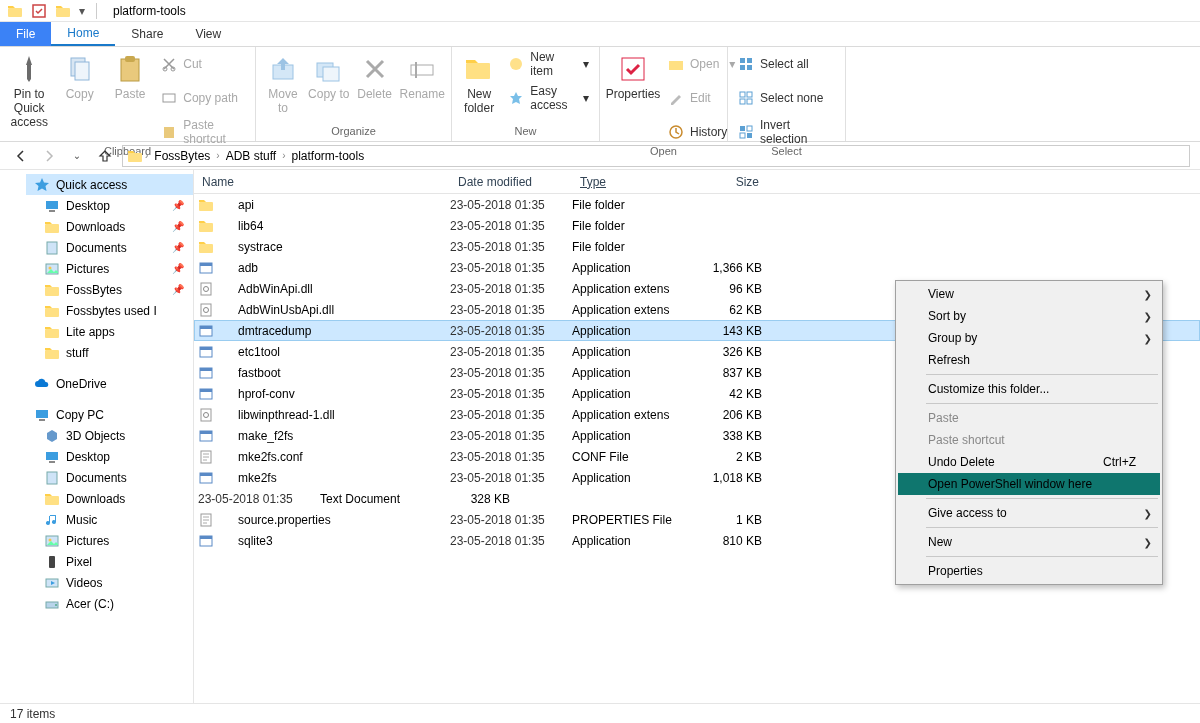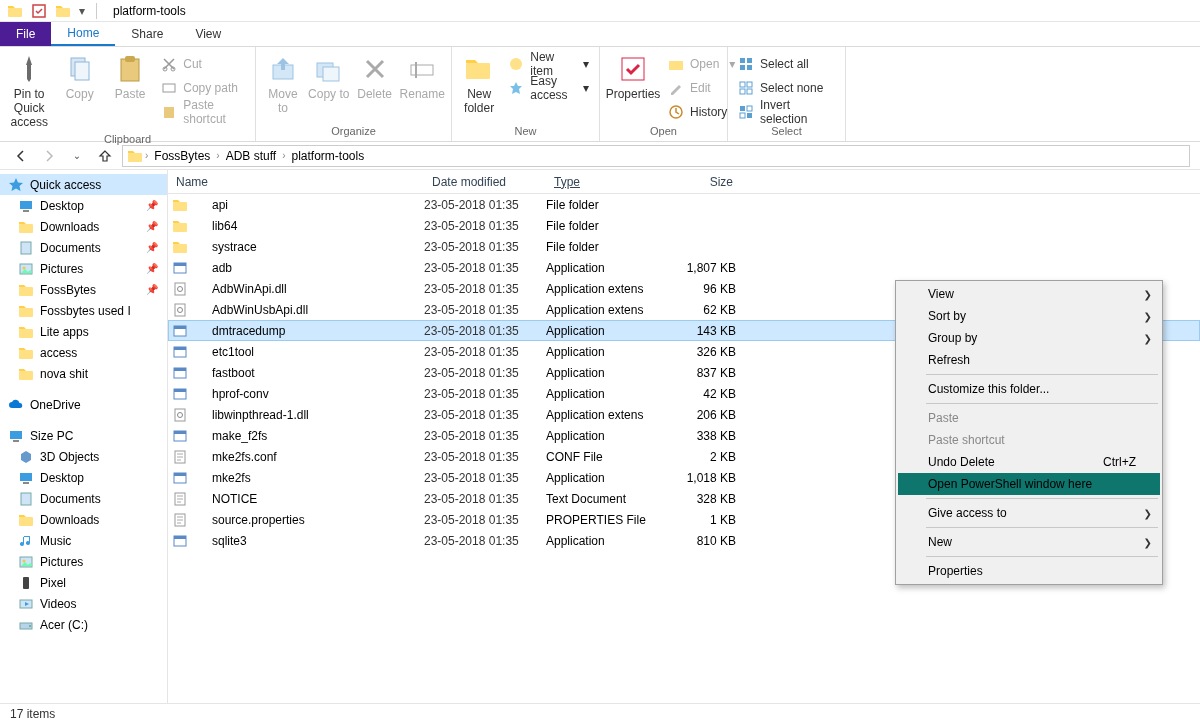--- a/index.html
+++ b/index.html
@@ -7,50 +7,50 @@
 
 
 .titlebar { height: 22px; display: flex; align-items: center; padding: 0 4px; gap: 4px; border-bottom: 1px solid #e5e5e5; }
 .titlebar .qat { display: flex; gap: 2px; align-items: center; }
 .qat-btn { width: 22px; height: 20px; display: flex; align-items: center; justify-content: center; }
 .titlebar .title { margin-left: 8px; font-size: 12px; }
 
 
 .tabs { height: 24px; display: flex; align-items: stretch; background: #fff; }
 .tab { padding: 4px 16px; font-size: 12px; color: #333; display: flex; align-items: center; }
-.tab.file { background: #4c1d95; color: #fff; }
+.tab.file { background: #3b82f6; color: #fff; }
 .tab.active { border-bottom: 2px solid #1979ca; color: #1979ca; }
 
 
 .ribbon { height: 96px; border-top: 1px solid #dadada; border-bottom: 1px solid #dadada; display: flex; background: #fff; }
 .group { border-right: 1px solid #e0e0e0; display: flex; flex-direction: column; padding: 2px 6px; }
 .group-body { flex: 1; display: flex; align-items: flex-start; gap: 4px; padding-top: 2px; }
 .group-label { text-align: center; font-size: 11px; color: #666; padding: 2px 0 2px; }
 .rbtn-large { width: 54px; display: flex; flex-direction: column; align-items: center; text-align: center; font-size: 11px; color: #333; gap: 2px; padding: 2px 0; }
 .rbtn-large.dim { color: #a9a9a9; }
 .rbtn-large .ic { width: 32px; height: 32px; }
-.rbtn-stack { display: flex; flex-direction: column; gap: 2px; padding-top: 2px;}
+.rbtn-stack { display: flex; flex-direction: column; gap: 12px; padding-top: 2px;}
 .rbtn-small { display: flex; align-items: center; gap: 6px; font-size: 11px; color: #333; padding: 2px 4px; height: 22px; }
 .rbtn-small.dim { color: #a9a9a9; }
 .rbtn-small .ic { width: 16px; height: 16px; flex: none; }
 
 
 .ic { display: flex; align-items: center; justify-content: center; }
 .ic svg { width: 100%; height: 100%; }
 
 
 .addrbar { height: 28px; display: flex; align-items: center; gap: 6px; padding: 0 10px; border-bottom: 1px solid #e5e5e5; }
 .navbtn { width: 22px; height: 22px; display:flex; align-items:center; justify-content:center; color:#555;}
 .navbtn.dim { color: #bbb; }
 .crumbs { flex: 1; height: 22px; border: 1px solid #ccc; display: flex; align-items: center; padding: 0 4px; font-size: 12px; gap: 2px; }
 .crumb { padding: 0 4px; }
 .crumb-sep { color: #888; font-size: 10px; }
 
 
-.body { display: flex; height: calc(723px - 22px - 24px - 96px - 28px - 20px); }
+.body { display: flex; height: calc(723px - 22px - 24px - 96px - 28px - 20px); padding-left: 26px; }
 .sidebar { width: 168px; border-right: 1px solid #e5e5e5; padding: 4px 0; overflow: hidden;}
 .nav-item { display: flex; align-items: center; gap: 6px; padding: 2px 8px 2px 18px; height: 21px; font-size: 12px; }
 .nav-item.top { padding-left: 8px; }
 .nav-item.sel { background: #cde8ff; }
 .nav-item .pin { margin-left: auto; color: #888; font-size: 10px; }
 .nav-group-gap { height: 10px; }
 .ic16 { width:16px; height:16px; display:flex; align-items:center; justify-content:center; flex:none;}
 
 .filearea { flex: 1; position: relative; }
 .colhdr { display: flex; border-bottom: 1px solid #e5e5e5; height: 24px; align-items: center; color: #345; font-size: 12px; }
@@ -462,50 +462,41 @@
           </span>
           <span>Lite apps</span>
         </div>
         <div class="nav-item">
           <span class="ic16">
             <svg viewBox="0 0 16 16" class="folder-svg">
               <rect x="1" y="5" width="14" height="9" rx="1"></rect>
               <polygon points="1,5 1,3 6,3 8,5"></polygon>
             </svg>
           </span>
-          <span>access</span>
-        </div>
-        <div class="nav-item">
-          <span class="ic16">
-            <svg viewBox="0 0 16 16" class="folder-svg">
-              <rect x="1" y="5" width="14" height="9" rx="1"></rect>
-              <polygon points="1,5 1,3 6,3 8,5"></polygon>
-            </svg>
-          </span>
-          <span>nova shit</span>
+          <span>stuff</span>
         </div>
       </div>
     <div class="nav-group-gap"></div>
     <div class="nav-item top">
       <span class="ic16">
           <svg viewBox="0 0 16 16">
             <path d="M4 11a3 3 0 010-6 4 4 0 017.5 1A2.5 2.5 0 1112 11H4z" fill="#0a78d4"></path>
           </svg>
         </span>
       <span>OneDrive</span>
     </div>
     <div class="nav-group-gap"></div>
     <div class="nav-item top">
       <span class="ic16">
           <svg viewBox="0 0 16 16">
             <rect x="2" y="3" width="12" height="8" fill="#3b9de0"></rect>
             <rect x="5" y="12" width="6" height="2" fill="#888"></rect>
           </svg>
         </span>
-      <span>Size PC</span>
+      <span>Copy PC</span>
     </div>
     <div id="pc-list">
         <div class="nav-item">
           <span class="ic16">
             <svg viewBox="0 0 16 16">
               <path d="M8 2l5 3v6l-5 3-5-3V5z" fill="#69c"></path>
             </svg>
           </span>
           <span>3D Objects</span>
         </div>
@@ -637,21 +628,21 @@
             <span class="ic16">
               <svg viewBox="0 0 16 16">
                 <rect x="2" y="3" width="12" height="10" fill="#fff" stroke="#5a8ac6"></rect>
                 <rect x="2" y="3" width="12" height="3" fill="#5a8ac6"></rect>
               </svg>
             </span>
             <span>adb</span>
           </div>
           <div class="cell cell-date">23-05-2018 01:35</div>
           <div class="cell cell-type">Application</div>
-          <div class="cell cell-size">1,807 KB</div>
+          <div class="cell cell-size">1,366 KB</div>
         </div>
         <div class="row">
           <div class="cell cell-name">
             <span class="ic16">
               <svg viewBox="0 0 16 16">
                 <rect x="3" y="2" width="10" height="12" fill="#fff" stroke="#999"></rect>
                 <circle cx="8" cy="8" r="2.5" fill="none" stroke="#888"></circle>
               </svg>
             </span>
             <span>AdbWinApi.dll</span>
@@ -782,45 +773,34 @@
                 <rect x="2" y="3" width="12" height="3" fill="#5a8ac6"></rect>
               </svg>
             </span>
             <span>mke2fs</span>
           </div>
           <div class="cell cell-date">23-05-2018 01:35</div>
           <div class="cell cell-type">Application</div>
           <div class="cell cell-size">1,018 KB</div>
         </div>
         <div class="row">
+          <div class="cell cell-date">23-05-2018 01:35</div>
+          <div class="cell cell-type">Text Document</div>
+          <div class="cell cell-size">328 KB</div>
+        </div>
+        <div class="row">
           <div class="cell cell-name">
             <span class="ic16">
               <svg viewBox="0 0 16 16">
                 <rect x="3" y="2" width="10" height="12" fill="#fff" stroke="#999"></rect>
                 <line x1="5" y1="5" x2="11" y2="5" stroke="#aaa"></line>
                 <line x1="5" y1="8" x2="11" y2="8" stroke="#aaa"></line>
                 <line x1="5" y1="11" x2="9" y2="11" stroke="#aaa"></line>
               </svg>
             </span>
-            <span>NOTICE</span>
-          </div>
-          <div class="cell cell-date">23-05-2018 01:35</div>
-          <div class="cell cell-type">Text Document</div>
-          <div class="cell cell-size">328 KB</div>
-        </div>
-        <div class="row">
-          <div class="cell cell-name">
-            <span class="ic16">
-              <svg viewBox="0 0 16 16">
-                <rect x="3" y="2" width="10" height="12" fill="#fff" stroke="#999"></rect>
-                <line x1="5" y1="5" x2="11" y2="5" stroke="#aaa"></line>
-                <line x1="5" y1="8" x2="11" y2="8" stroke="#aaa"></line>
-                <line x1="5" y1="11" x2="9" y2="11" stroke="#aaa"></line>
-              </svg>
-            </span>
             <span>source.properties</span>
           </div>
           <div class="cell cell-date">23-05-2018 01:35</div>
           <div class="cell cell-type">PROPERTIES File</div>
           <div class="cell cell-size">1 KB</div>
         </div>
         <div class="row">
           <div class="cell cell-name">
             <span class="ic16">
               <svg viewBox="0 0 16 16">

